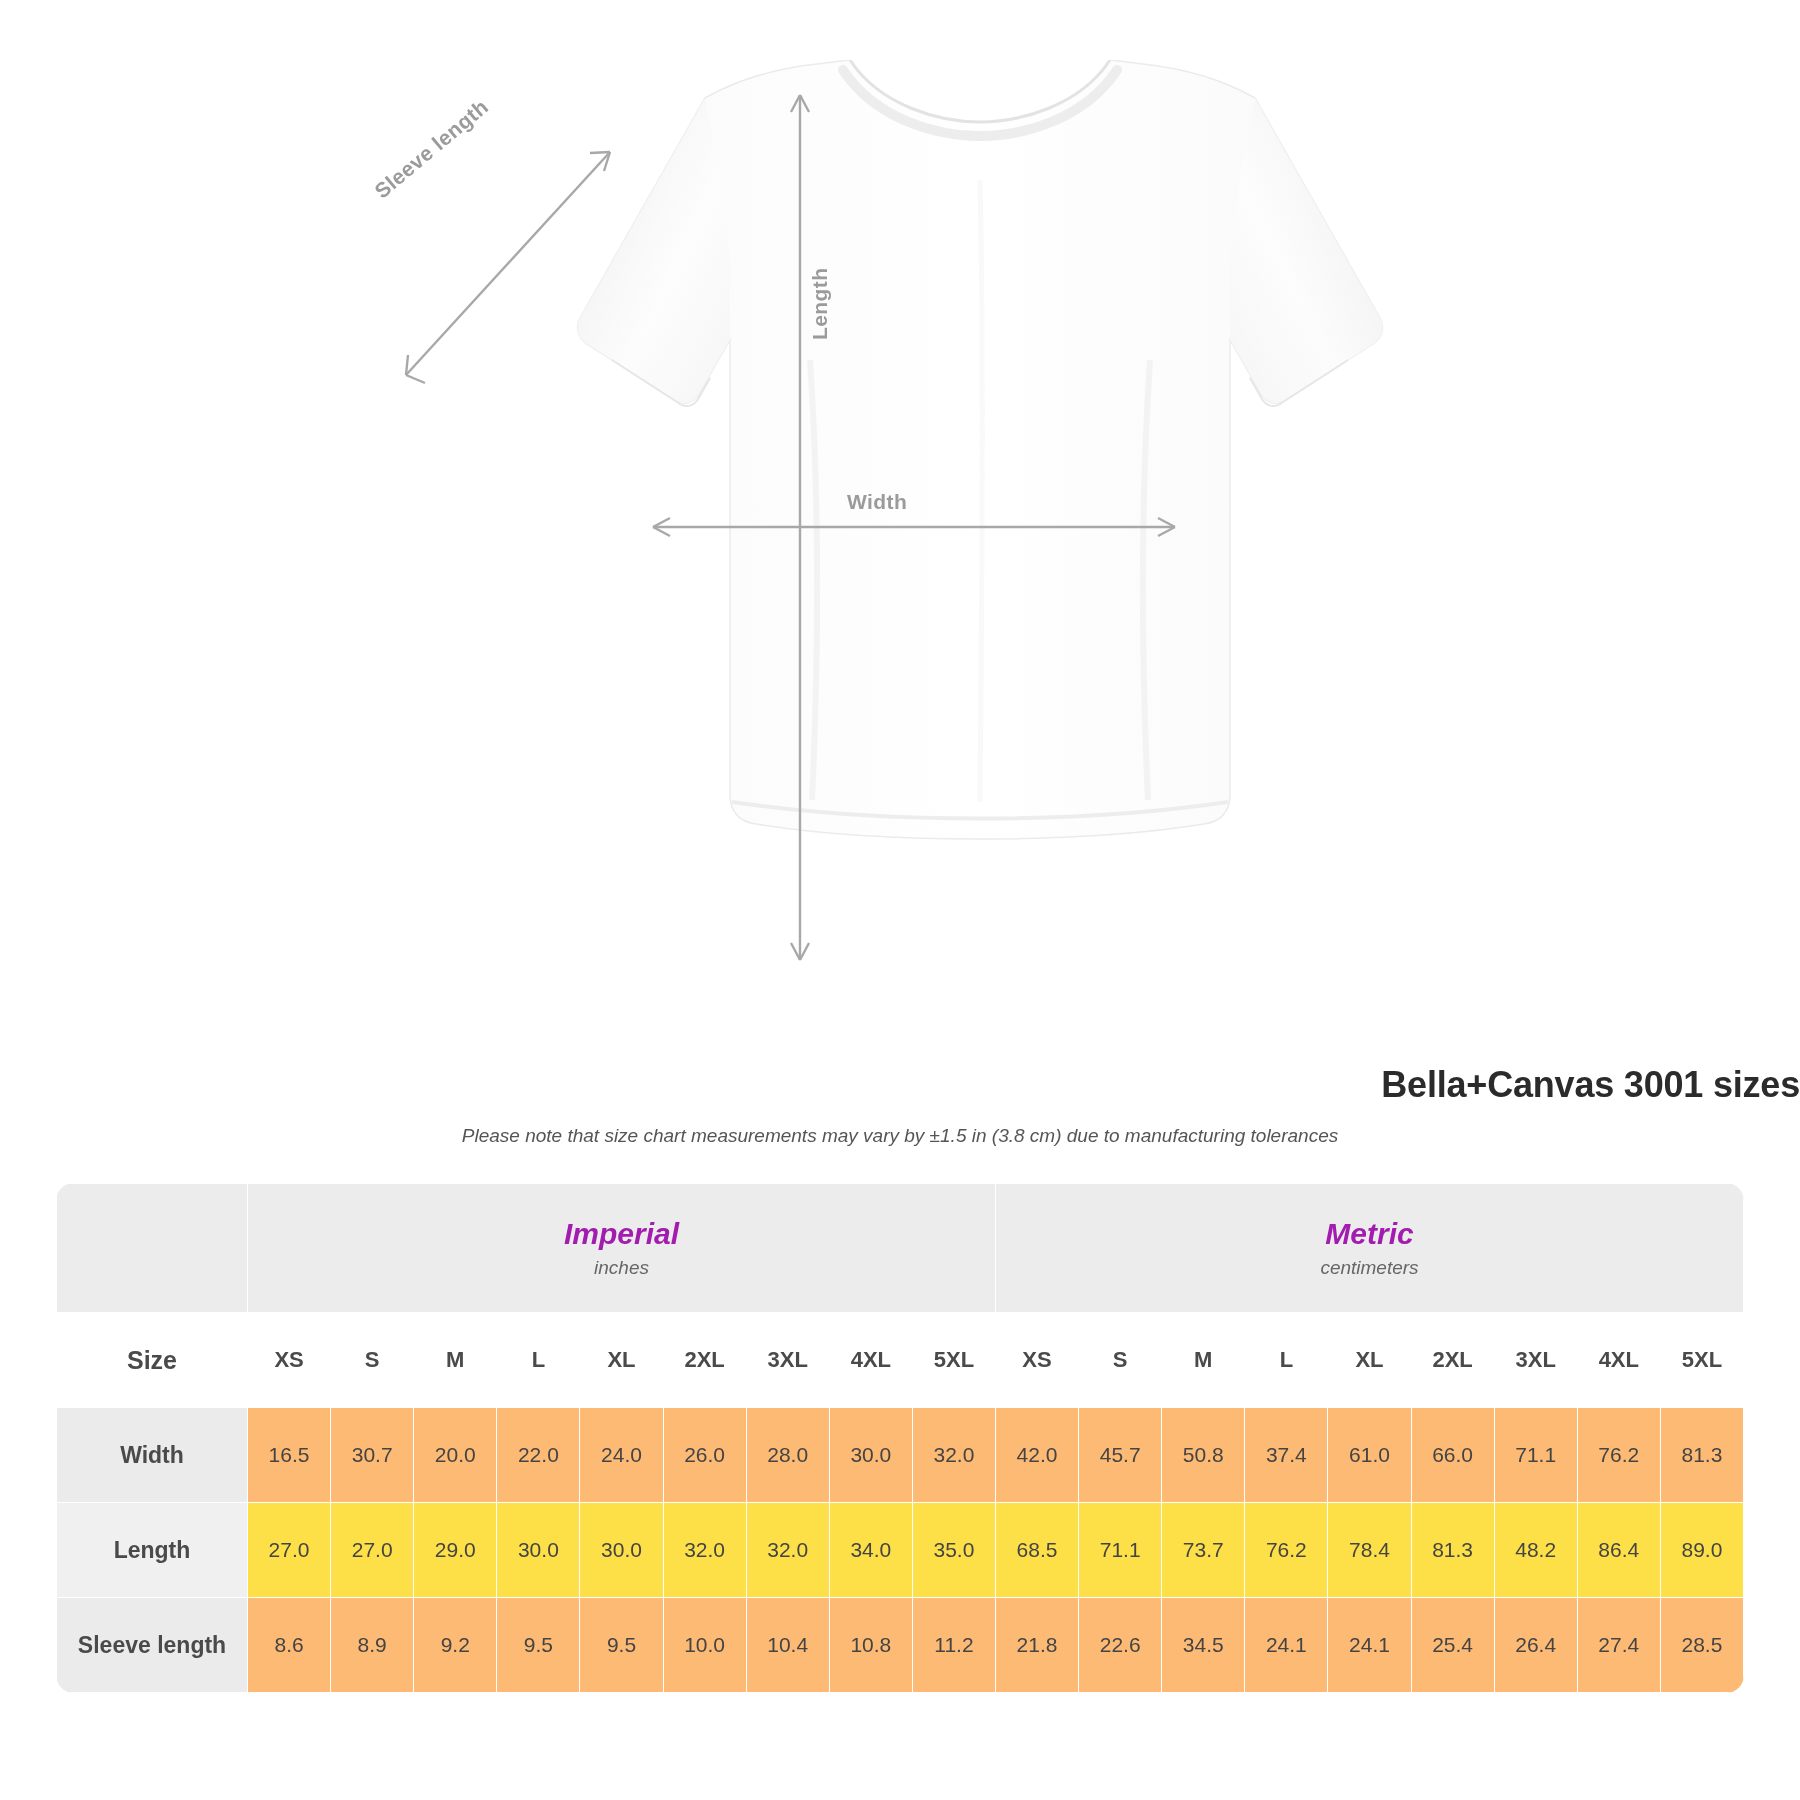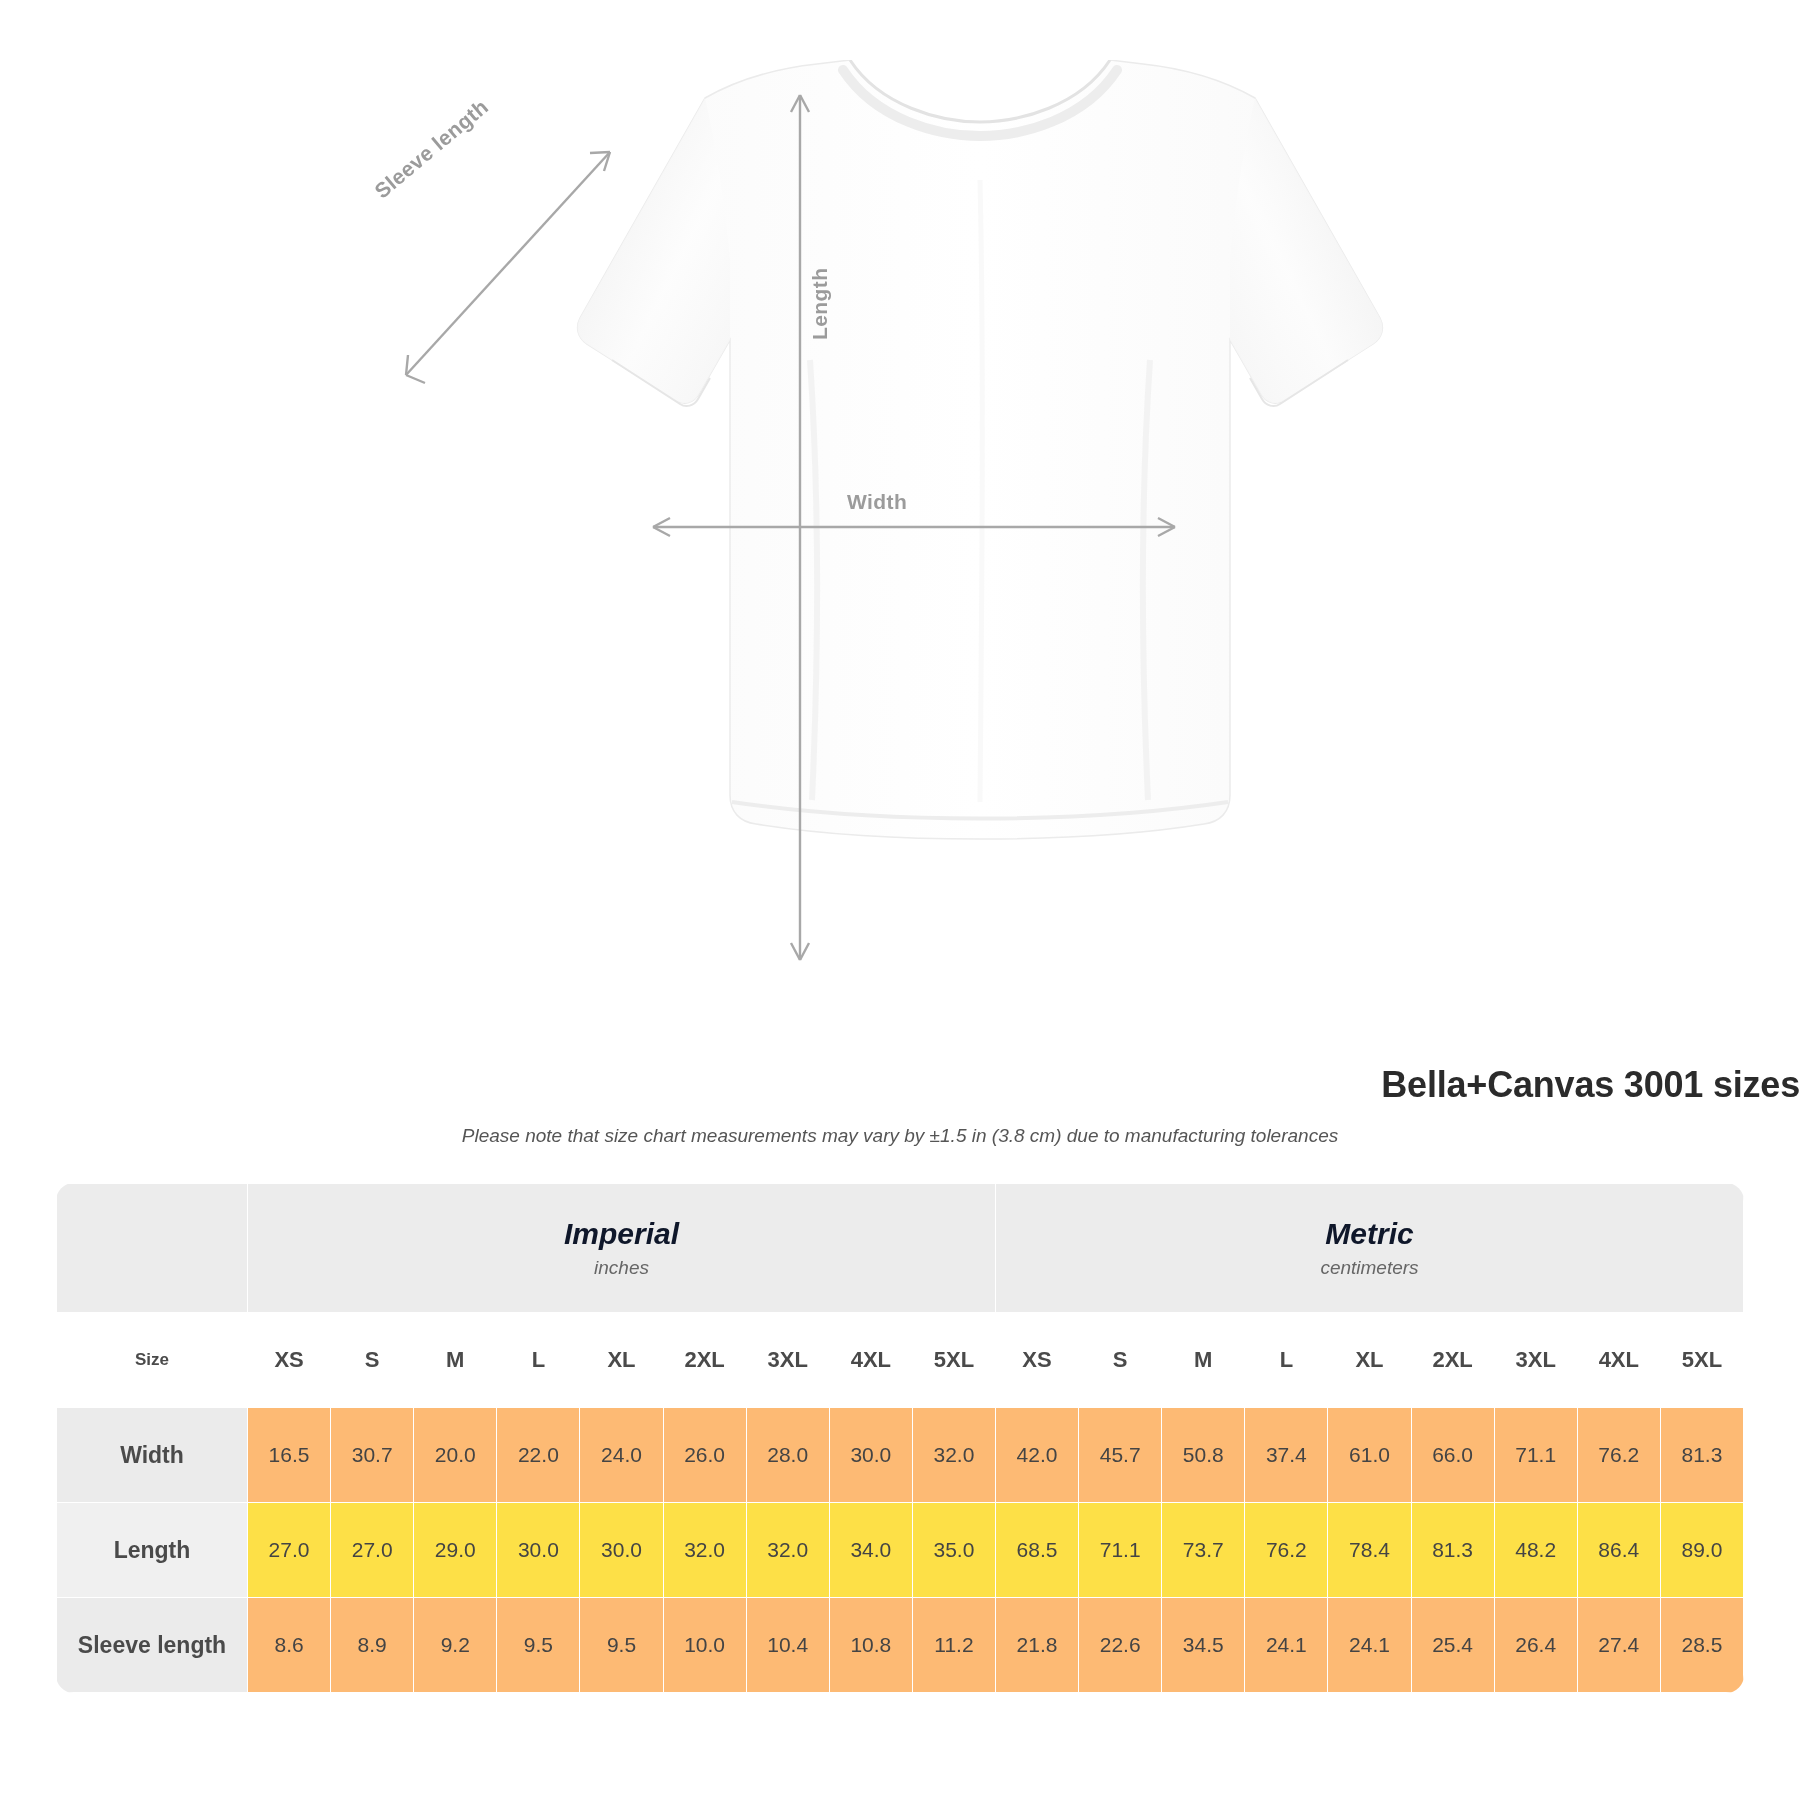--- a/index.html
+++ b/index.html
@@ -109,21 +109,21 @@
   }
   .unit-head {
     background: #ececec;
     height: 128px;
     padding: 0;
   }
   .unit-head .unit-name {
     font-size: 30px;
     font-weight: bold;
     font-style: italic;
-    color: #0f172a;
+    color: #a21caf;
     line-height: 1.15;
   }
   .unit-head .unit-sub {
     font-size: 19px;
     font-style: italic;
     color: #666666;
     padding-top: 6px;
   }
   .corner-cell {
     background: #ececec;
@@ -132,21 +132,21 @@
   tr.head-row td,
   tr.head-row th {
     background: #ffffff;
     height: 92px;
     font-weight: bold;
     color: #4a4a4a;
     font-size: 22px;
   }
   tr.head-row .row-label {
     background: #ffffff;
-    font-size: 17px;
+    font-size: 25px;
   }
   tr.data-row td {
     height: 92px;
     background: #fdba74;
   }
   tr.data-row .row-label {
     background: #ebebeb;
     font-weight: bold;
     color: #4a4a4a;
     font-size: 23px;

